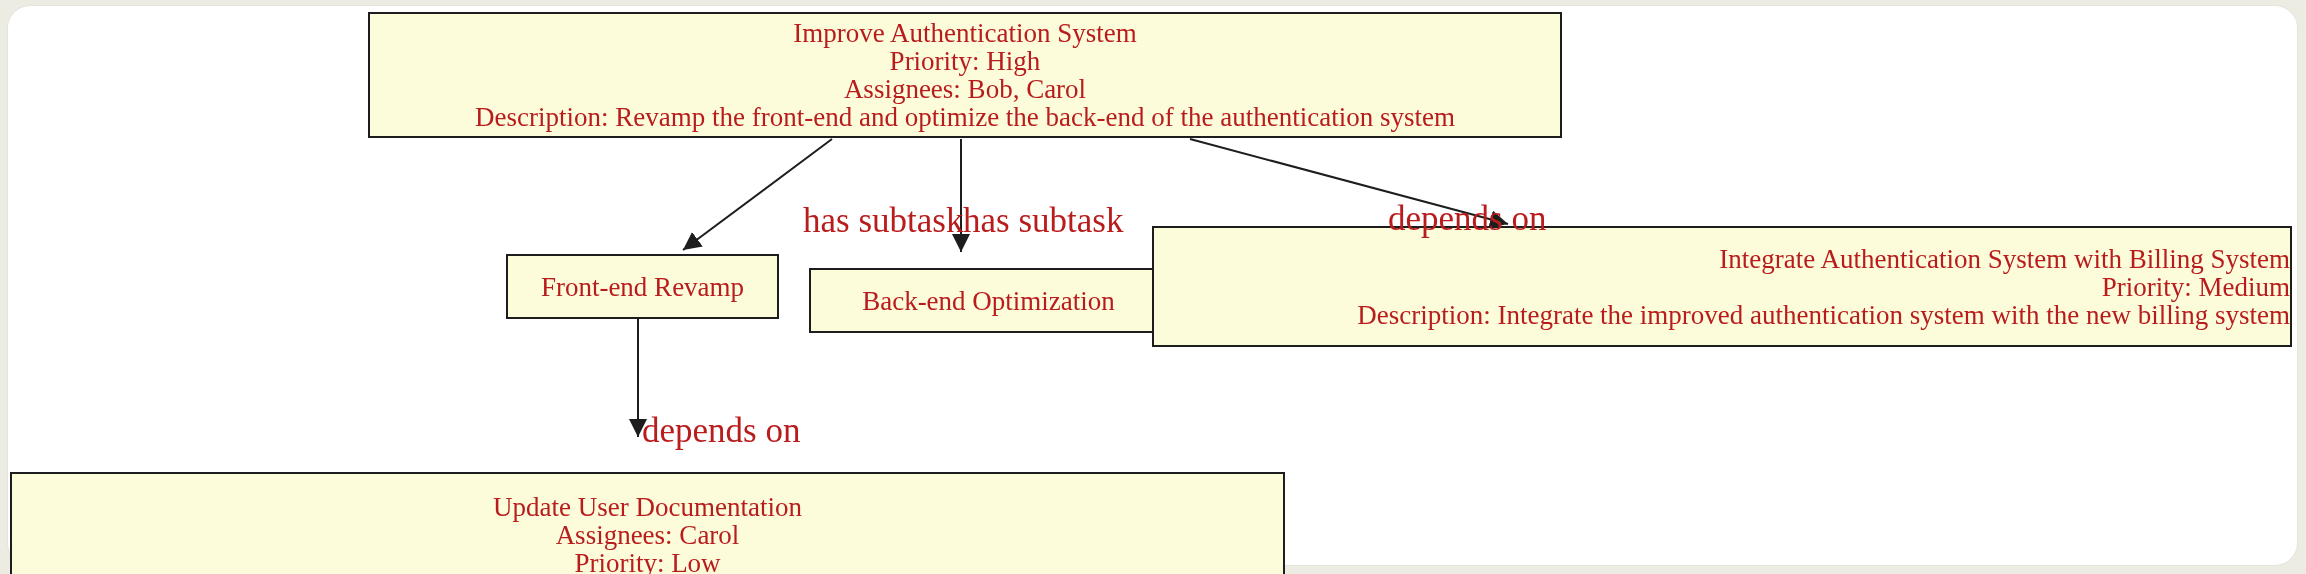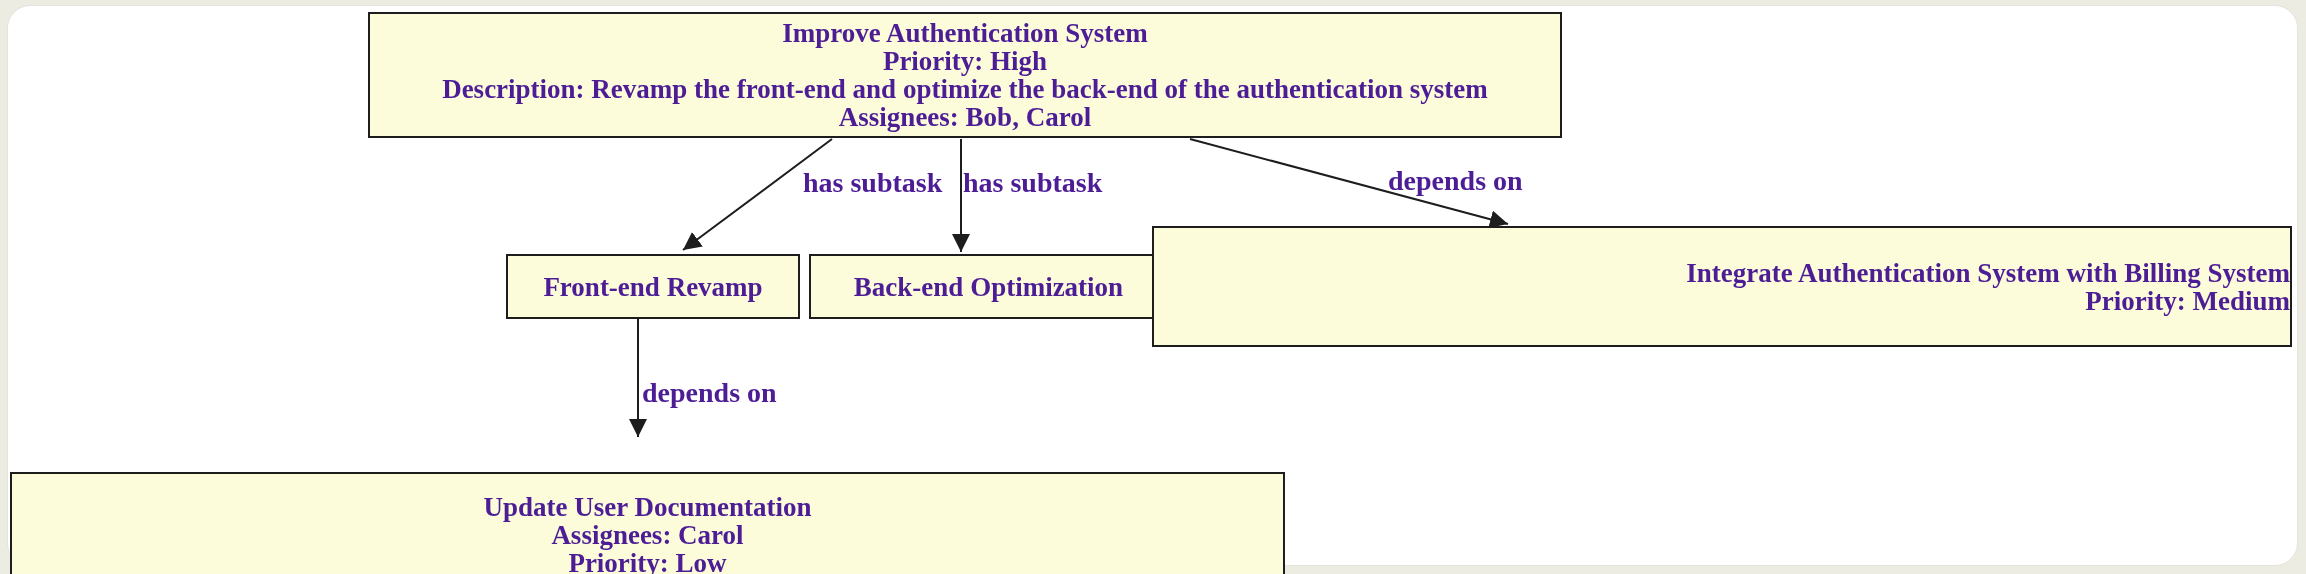--- a/index.html
+++ b/index.html
@@ -1,23 +1,22 @@
 <!DOCTYPE html>
 <html><head>
 <meta charset="utf-8">
 <style>
   html,body{margin:0;padding:0;}
   .stage{
     position:relative;
     width:2306px;height:574px;
     background:#ECECE3;
     font-family:"Liberation Serif","DejaVu Serif",serif;
-    color:#4c1d95;
+    color:#b91c1c;
     overflow:hidden;
-    font-weight:bold;
   }
   .panel{
     position:absolute;
     left:8px;top:6px;right:9px;bottom:9px;
     background:#FFFFFF;
     border-radius:22px;
     box-shadow:0 0 0 1px rgba(0,0,0,0.03);
   }
   svg.edge-layer{
     position:absolute;left:0;top:0;width:2306px;height:574px;
@@ -29,28 +28,29 @@
     background:#FCFCDB;
     border:2px solid #1D1D1D;
     display:flex;flex-direction:column;
     justify-content:center;align-items:center;
     text-align:center;
     font-size:27px;line-height:28px;
     white-space:nowrap;
   }
   .node .node-line{width:100%;}
   .node-improve    {left:368px; top:12px;  width:1194px; height:126px;}
-  .node-frontend   {left:506px; top:254px; width:294px;  height:65px;}
-  .node-backend    {left:809px; top:254px; width:359px;  height:65px;}
+  .node-frontend   {left:506px; top:254px; width:273px;  height:65px;}
+  .node-backend    {left:809px; top:268px; width:359px;  height:65px;}
   .node-integrate  {left:1152px;top:226px; width:1140px; height:121px;text-align:right;}
   .node-updatedocs {left:10px;  top:440px; width:1275px; height:125px;margin-top:32px;}
   .edge-label{
     position:absolute;
-    font-size:28px;line-height:28px;
+    font-size:35px;line-height:28px;
     white-space:nowrap;
+    margin-top:38px;
   }
   .edge-label-1{left:803px;  top:169px;}
   .edge-label-2{left:963px;  top:169px;}
   .edge-label-3{left:1388px; top:167px;}
   .edge-label-4{left:642px;  top:379px;}
 </style>
 </head>
 <body>
 
 <div class="stage">
@@ -64,35 +64,36 @@
     </defs>
     <line x1="832" y1="139" x2="683" y2="250" stroke="#1D1D1D" stroke-width="2" marker-end="url(#arrow)"></line>
     <line x1="961" y1="139" x2="961" y2="252" stroke="#1D1D1D" stroke-width="2" marker-end="url(#arrow)"></line>
     <line x1="1190" y1="139" x2="1508" y2="224" stroke="#1D1D1D" stroke-width="2" marker-end="url(#arrow)"></line>
     <line x1="638" y1="319" x2="638" y2="437" stroke="#1D1D1D" stroke-width="2" marker-end="url(#arrow)"></line>
   </svg>
 
   <div class="node node-improve">
     <div class="node-line">Improve Authentication System</div>
     <div class="node-line">Priority: High</div>
+    <div class="node-line">Assignees: Bob, Carol</div>
     <div class="node-line">Description: Revamp the front-end and optimize the back-end of the authentication system</div>
-    <div class="node-line">Assignees: Bob, Carol</div>
   </div>
 
   <div class="node node-frontend">
     <div class="node-line">Front-end Revamp</div>
   </div>
 
   <div class="node node-backend">
     <div class="node-line">Back-end Optimization</div>
   </div>
 
   <div class="node node-integrate">
     <div class="node-line">Integrate Authentication System with Billing System</div>
     <div class="node-line">Priority: Medium</div>
+    <div class="node-line">Description: Integrate the improved authentication system with the new billing system</div>
   </div>
 
   <div class="node node-updatedocs">
     <div class="node-line">Update User Documentation</div>
     <div class="node-line">Assignees: Carol</div>
     <div class="node-line">Priority: Low</div>
   </div>
 
   <span class="edge-label edge-label-1">has subtask</span>
   <span class="edge-label edge-label-2">has subtask</span>

